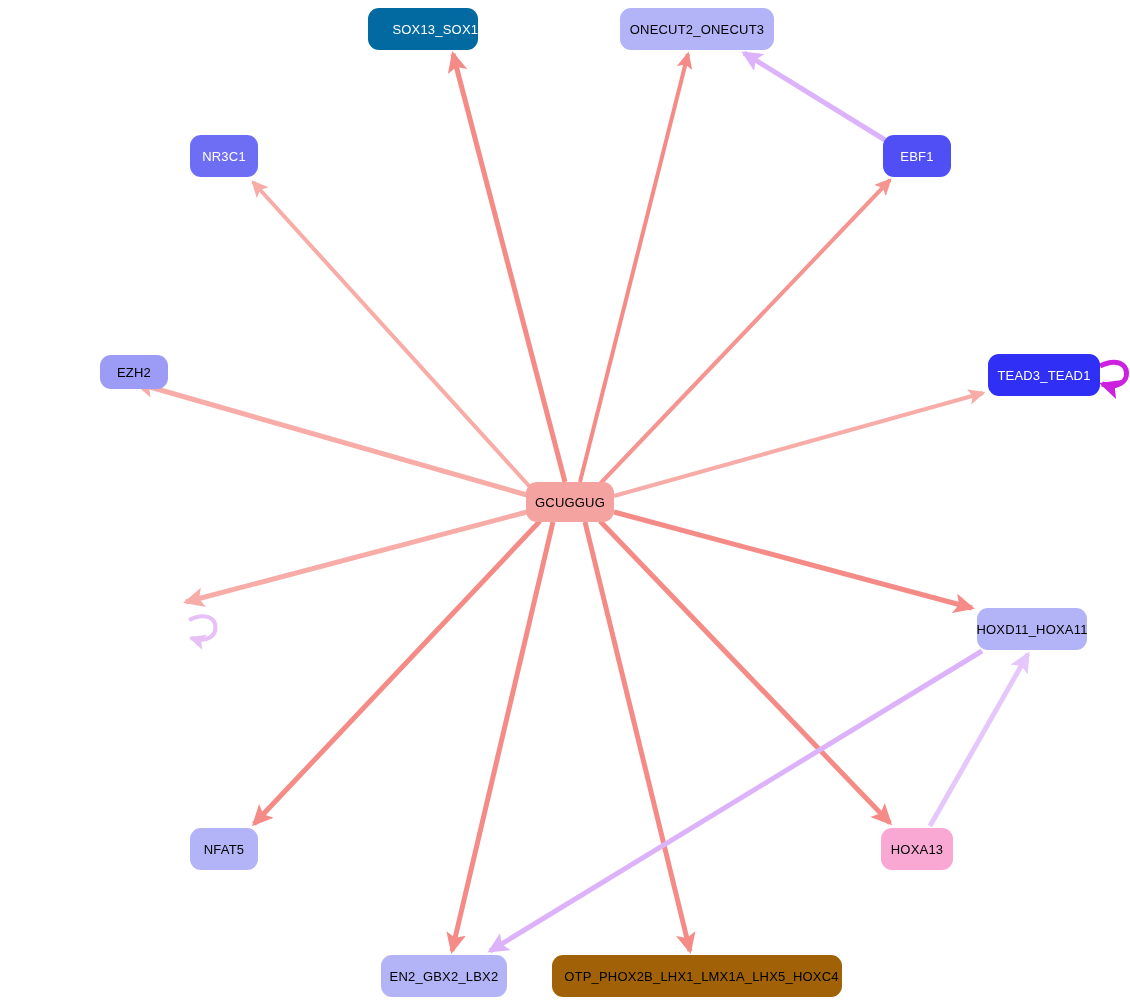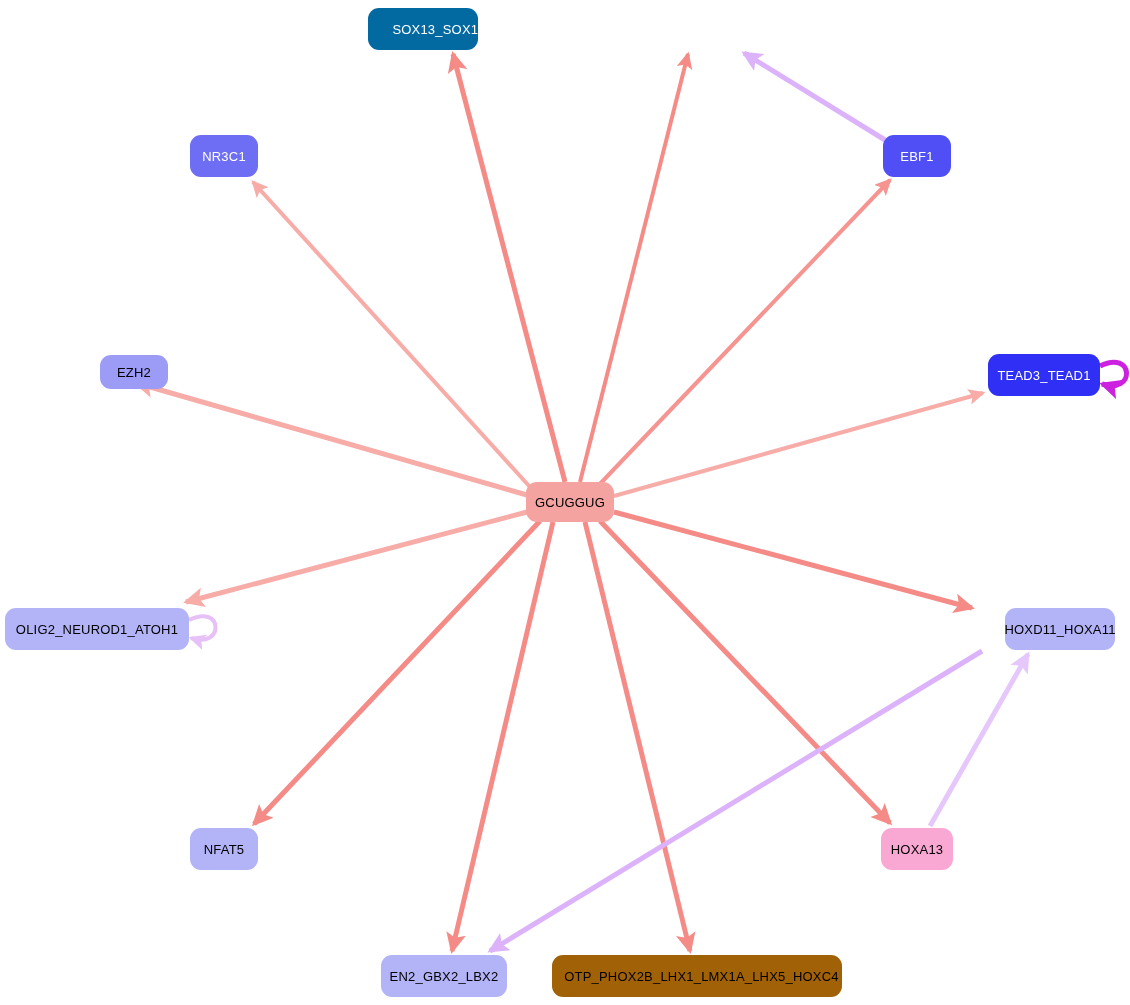--- a/index.html
+++ b/index.html
@@ -99,39 +99,39 @@
       <line x1="982" y1="651" x2="490" y2="951" stroke="#dcb3fa" stroke-width="5" stroke-linecap="butt" marker-end="url(#ah-12)"></line>
       <line x1="930" y1="826" x2="1028" y2="654" stroke="#e6c7fb" stroke-width="5" stroke-linecap="butt" marker-end="url(#ah-14)"></line>
       <path d="M 1100 366 C 1134 349, 1136 395, 1102 384" fill="none" stroke="#cc22e0" stroke-width="5" stroke-linecap="butt" marker-end="url(#ah-15)"></path>
       <path d="M 189 620 C 223 603, 225 649, 191 638" fill="none" stroke="#e6c0f7" stroke-width="4" stroke-linecap="butt" marker-end="url(#ah-16)"></path>
     </svg>
 
   <div id="node-layer">
       <div class="node" style="left: 368px; top: 8px; width: 110px; height: 42px; background: #0369a1; color: rgb(255, 255, 255); padding-left: 32px;">
         <span class="node-label">SOX13_SOX12</span>
       </div>
+      <div class="node" style="left: 620px; top: 8px; width: 154px; height: 42px; background: rgb(179, 179, 247); color: rgb(0, 0, 0);">
+        <span class="node-label">ONECUT2_ONECUT3</span>
+      </div>
       <div class="node" style="left: 190px; top: 135px; width: 68px; height: 42px; background: rgb(110, 110, 245); color: rgb(255, 255, 255);">
         <span class="node-label">NR3C1</span>
       </div>
       <div class="node" style="left: 883px; top: 135px; width: 68px; height: 42px; background: rgb(79, 79, 245); color: rgb(255, 255, 255); justify-content: center;">
         <span class="node-label">EBF1</span>
       </div>
       <div class="node" style="left: 64px; top: 355px; width: 68px; height: 34px; background: rgb(156, 156, 247); color: rgb(0, 0, 0); margin-left: 36px;">
         <span class="node-label">EZH2</span>
       </div>
       <div class="node" style="left: 988px; top: 354px; width: 112px; height: 42px; background: rgb(47, 47, 245); color: rgb(255, 255, 255);">
         <span class="node-label">TEAD3_TEAD1</span>
       </div>
       <div class="node" style="left: 526px; top: 482px; width: 88px; height: 40px; background: rgb(244, 163, 160); color: rgb(0, 0, 0); align-items: center;">
         <span class="node-label">GCUGGUG</span>
       </div>
-      <div class="node" style="left: 5px; top: 608px; width: 184px; height: 42px; background: rgb(179, 179, 247); color: rgb(0, 0, 0);">
-        <span class="node-label">OLIG2_NEUROD1_ATOH1</span>
-      </div>
-      <div class="node" style="left: 977px; top: 608px; width: 110px; height: 42px; background: rgb(179, 179, 247); color: rgb(0, 0, 0); margin-left: 28px;">
+      <div class="node" style="left: 977px; top: 608px; width: 110px; height: 42px; background: rgb(179, 179, 247); color: rgb(0, 0, 0);">
         <span class="node-label">HOXD11_HOXA11</span>
       </div>
       <div class="node" style="left: 190px; top: 828px; width: 68px; height: 42px; background: rgb(179, 179, 247); color: rgb(0, 0, 0);">
         <span class="node-label">NFAT5</span>
       </div>
       <div class="node" style="left: 881px; top: 828px; width: 72px; height: 42px; background: #f9a8d4; color: rgb(0, 0, 0);">
         <span class="node-label">HOXA13</span>
       </div>
       <div class="node" style="left: 381px; top: 955px; width: 126px; height: 42px; background: rgb(179, 179, 247); color: rgb(0, 0, 0);">
         <span class="node-label">EN2_GBX2_LBX2</span>

